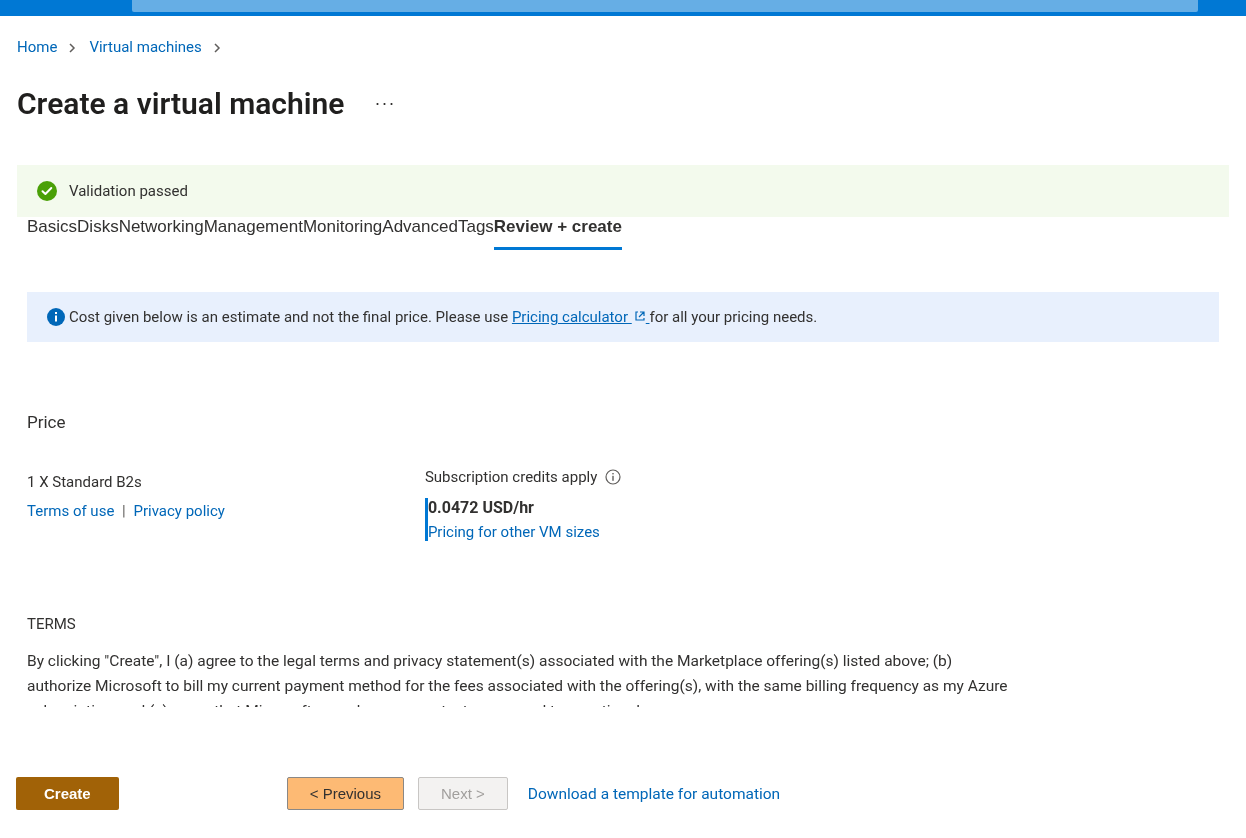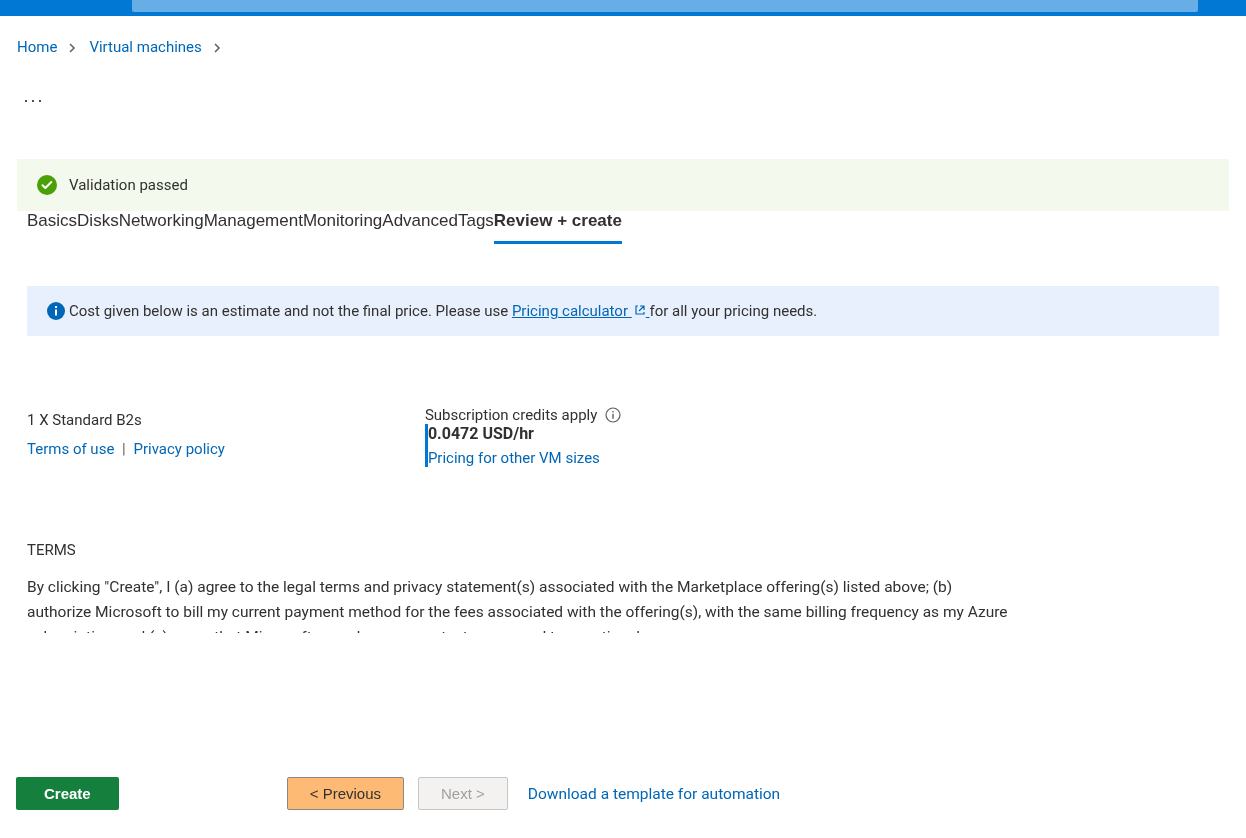--- a/index.html
+++ b/index.html
@@ -141,21 +141,21 @@
   .price-left .by-text { color: #323130; }
   .price-left a { color: #0067b8; text-decoration: none; }
   .price-left .sep { color: #605e5c; margin: 0 4px; }
   .price-right {
     font-size: 15px;
   }
   .price-right .credits-row {
     display: flex;
     align-items: center;
     gap: 8px;
-    margin-bottom: 0;
+    margin-bottom: 12px;
     color: #323130;
   }
   .price-right .credits-row .qmark {
     width: 16px;
     height: 16px;
   }
   .price-right .price-block {
     border-left: 3px solid #0078d4;
     padding-left: 0;
   }
@@ -192,21 +192,21 @@
   }
   .btn {
     font-size: 15px;
     padding: 7px 22px;
     border-radius: 2px;
     cursor: pointer;
     border: 1px solid transparent;
     background: #fdba74;
   }
   .btn-primary {
-    background: #15803d;
+    background: #a16207;
     color: #fff;
     font-weight: 600;
     border: none;
     padding: 8px 28px;
   }
   .btn-secondary {
     border: 1px solid #8a8886;
     color: #323130;
   }
   .btn-disabled {
@@ -241,20 +241,21 @@
     </span>
     <a href="#">Virtual machines</a>
     <span class="chev">
       <svg width="8" height="10" viewBox="0 0 8 10">
           <path d="M1 1 L5 5 L1 9" stroke="#605e5c" stroke-width="1.5" fill="none"></path>
         </svg>
     </span>
   </nav>
 
   <div class="page-header">
+    <h1 class="page-title">Create a virtual machine</h1>
     <button class="more-btn">···</button>
   </div>
 
   <div class="validation-banner">
     <span class="check-icon">
       <svg width="20" height="20" viewBox="0 0 20 20">
         <circle cx="10" cy="10" r="10" fill="#4aa007"></circle>
         <path d="M5.5 10.2 L8.4 13 L14.3 7" stroke="#fff" stroke-width="2" fill="none" stroke-linecap="round" stroke-linejoin="round"></path>
       </svg>
     </span>
@@ -287,20 +288,21 @@
         <span class="ext-icon">
           <svg width="12" height="12" viewBox="0 0 12 12">
             <path d="M4 2 H2 V10 H10 V8 M6 2 H10 V6 M10 2 L5 7" stroke="#0067b8" stroke-width="1.2" fill="none"></path>
           </svg>
         </span>
       </a>
       <span> for all your pricing needs.</span>
     </span>
   </div>
 
+  <div class="section-heading">Price</div>
 
   <div class="price-row">
     <div class="price-left">
       <div>1 X Standard B2s</div>
       <div>
         <a href="#">Terms of use</a>
         <span class="sep">|</span>
         <a href="#">Privacy policy</a>
       </div>
     </div>

